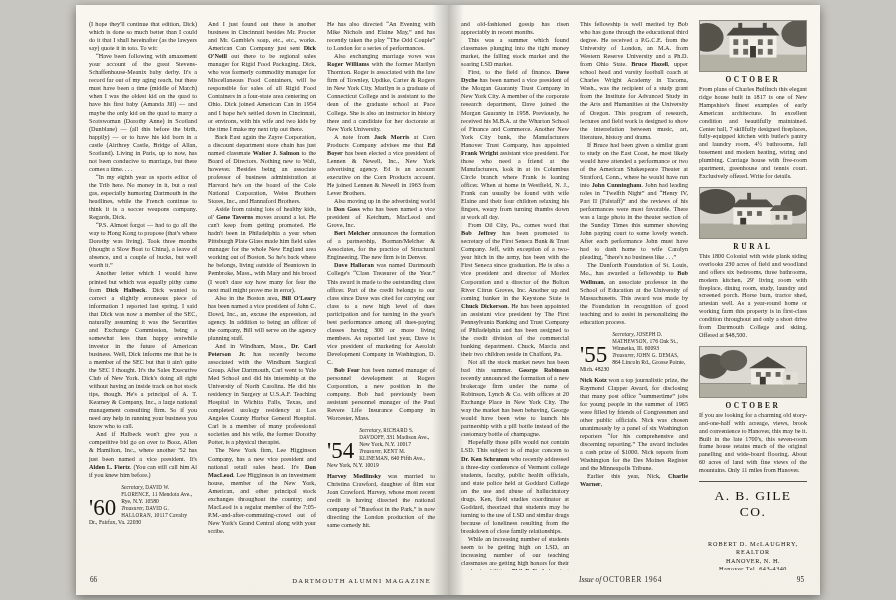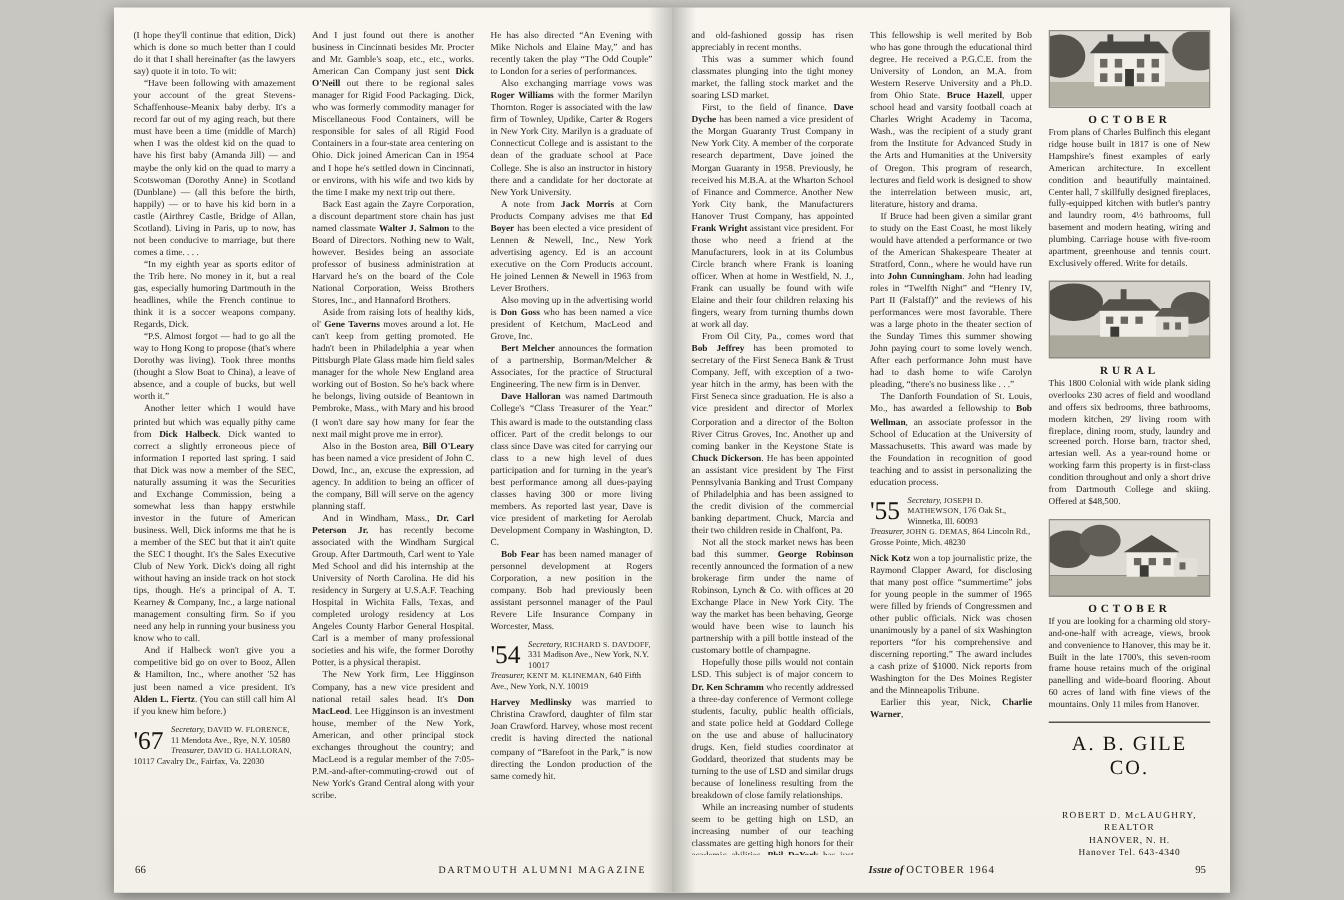--- a/index.html
+++ b/index.html
@@ -14,31 +14,31 @@
     background:linear-gradient(to left, rgba(0,0,0,0), rgba(0,0,0,.24)); pointer-events:none; }
 
   .cols { position:absolute; top:15px; left:13px; right:13px; bottom:25px; display:flex; gap:11px; }
   .col { flex:0 0 108px; width:108px; overflow:hidden; }
 
   .para { font-size:6.2px; line-height:8.05px; text-align:justify; color:#211f1a; hyphens:auto; }
   .para + .para { text-indent:7px; }
   .para b { font-weight:bold; }
 
   .class-note { margin:5px 0 3px; overflow:hidden; }
-  .class-year { float:left; font-size:17px; line-height:17px; margin:1px 5px 0 0; color:#16140e; }
+  .class-year { float:left; font-size:23px; line-height:17px; margin:15px 5px 0 0; color:#16140e; }
   .officer { font-size:5.7px; line-height:7px; color:#211f1a; text-align:left; }
   .officer i { font-style:italic; }
   .officer .sc { font-size:5.1px; letter-spacing:.2px; text-transform:uppercase; }
 
   .footer { position:absolute; bottom:9px; left:13px; right:13px; height:10px; font-size:7.2px; color:#211f1a; }
   .folio-left { position:absolute; left:1px; top:0; }
   .folio-right { position:absolute; right:3px; top:0; }
   .mag-name { position:absolute; right:4px; top:1px; font-size:6.6px; letter-spacing:1.3px; }
   .issue-line { position:absolute; left:118px; top:0; }
-  .issue-line i { font-style:italic;font-weight:bold; }
+  .issue-line i { font-style:italic; }
   .issue-line .caps { letter-spacing:.8px; }
 
   .ad-block { margin-bottom:6px; }
   .photo { display:block; width:108px; height:52px; border:1px solid #8d8b82; margin-bottom:3px; }
   .ad-title { text-align:center; font-size:7.4px; font-weight:bold; letter-spacing:2.6px; margin:1px 0 2px; color:#1c1a14; }
   .ad-text { font-size:6.15px; line-height:7.9px; text-align:justify; color:#211f1a; }
 
   .gile { border-top:1px solid #54524a; margin-top:2px; padding-top:6px; text-align:center; color:#16140e; }
   .gile-name { font-size:13.5px; letter-spacing:1.4px; margin-bottom:20px; font-weight:normal; }
   .gile-line { font-size:6.2px; line-height:8.2px; letter-spacing:.5px; }
@@ -55,21 +55,21 @@
       <div class="col">
         <div>
             <p class="para">(I hope they'll continue that edition, Dick) which is done so much better than I could do it that I shall hereinafter (as the lawyers say) quote it in toto. To wit:</p>
             <p class="para">“Have been following with amazement your account of the great Stevens-Schaffenhouse-Meanix baby derby. It's a record far out of my aging reach, but there must have been a time (middle of March) when I was the oldest kid on the quad to have his first baby (Amanda Jill) — and maybe the only kid on the quad to marry a Scotswoman (Dorothy Anne) in Scotland (Dunblane) — (all this before the birth, happily) — or to have his kid born in a castle (Airthrey Castle, Bridge of Allan, Scotland). Living in Paris, up to now, has not been conducive to marriage, but there comes a time. . . .</p>
             <p class="para">“In my eighth year as sports editor of the Trib here. No money in it, but a real gas, especially humoring Dartmouth in the headlines, while the French continue to think it is a soccer weapons company. Regards, Dick.</p>
             <p class="para">“P.S. Almost forgot — had to go all the way to Hong Kong to propose (that's where Dorothy was living). Took three months (thought a Slow Boat to China), a leave of absence, and a couple of bucks, but well worth it.”</p>
             <p class="para">Another letter which I would have printed but which was equally pithy came from <b>Dick Halbeck</b>. Dick wanted to correct a slightly erroneous piece of information I reported last spring. I said that Dick was now a member of the SEC, naturally assuming it was the Securities and Exchange Commission, being a somewhat less than happy erstwhile investor in the future of American business. Well, Dick informs me that he is a member of the SEC but that it ain't quite the SEC I thought. It's the Sales Executive Club of New York. Dick's doing all right without having an inside track on hot stock tips, though. He's a principal of A. T. Kearney &amp; Company, Inc., a large national management consulting firm. So if you need any help in running your business you know who to call.</p>
             <p class="para">And if Halbeck won't give you a competitive bid go on over to Booz, Allen &amp; Hamilton, Inc., where another '52 has just been named a vice president. It's <b>Alden L. Fiertz</b>. (You can still call him Al if you knew him before.)</p>
           </div>
         <div class="class-note">
-          <span class="class-year">'67</span>
+          <span class="class-year">'60</span>
           <div>
               <p class="officer"><i>Secretary, </i><span class="sc">David W. Florence, </span><span>11 Mendota Ave., Rye, N.Y. 10580</span></p>
               <p class="officer"><i>Treasurer, </i><span class="sc">David G. Halloran, </span><span>10117 Cavalry Dr., Fairfax, Va. 22030</span></p>
             </div>
         </div>
       </div>
 
       <div class="col">
         <div>
             <p class="para">And I just found out there is another business in Cincinnati besides Mr. Procter and Mr. Gamble's soap, etc., etc., works. American Can Company just sent <b>Dick O'Neill</b> out there to be regional sales manager for Rigid Food Packaging. Dick, who was formerly commodity manager for Miscellaneous Food Containers, will be responsible for sales of all Rigid Food Containers in a four-state area centering on Ohio. Dick joined American Can in 1954 and I hope he's settled down in Cincinnati, or environs, with his wife and two kids by the time I make my next trip out there.</p>

